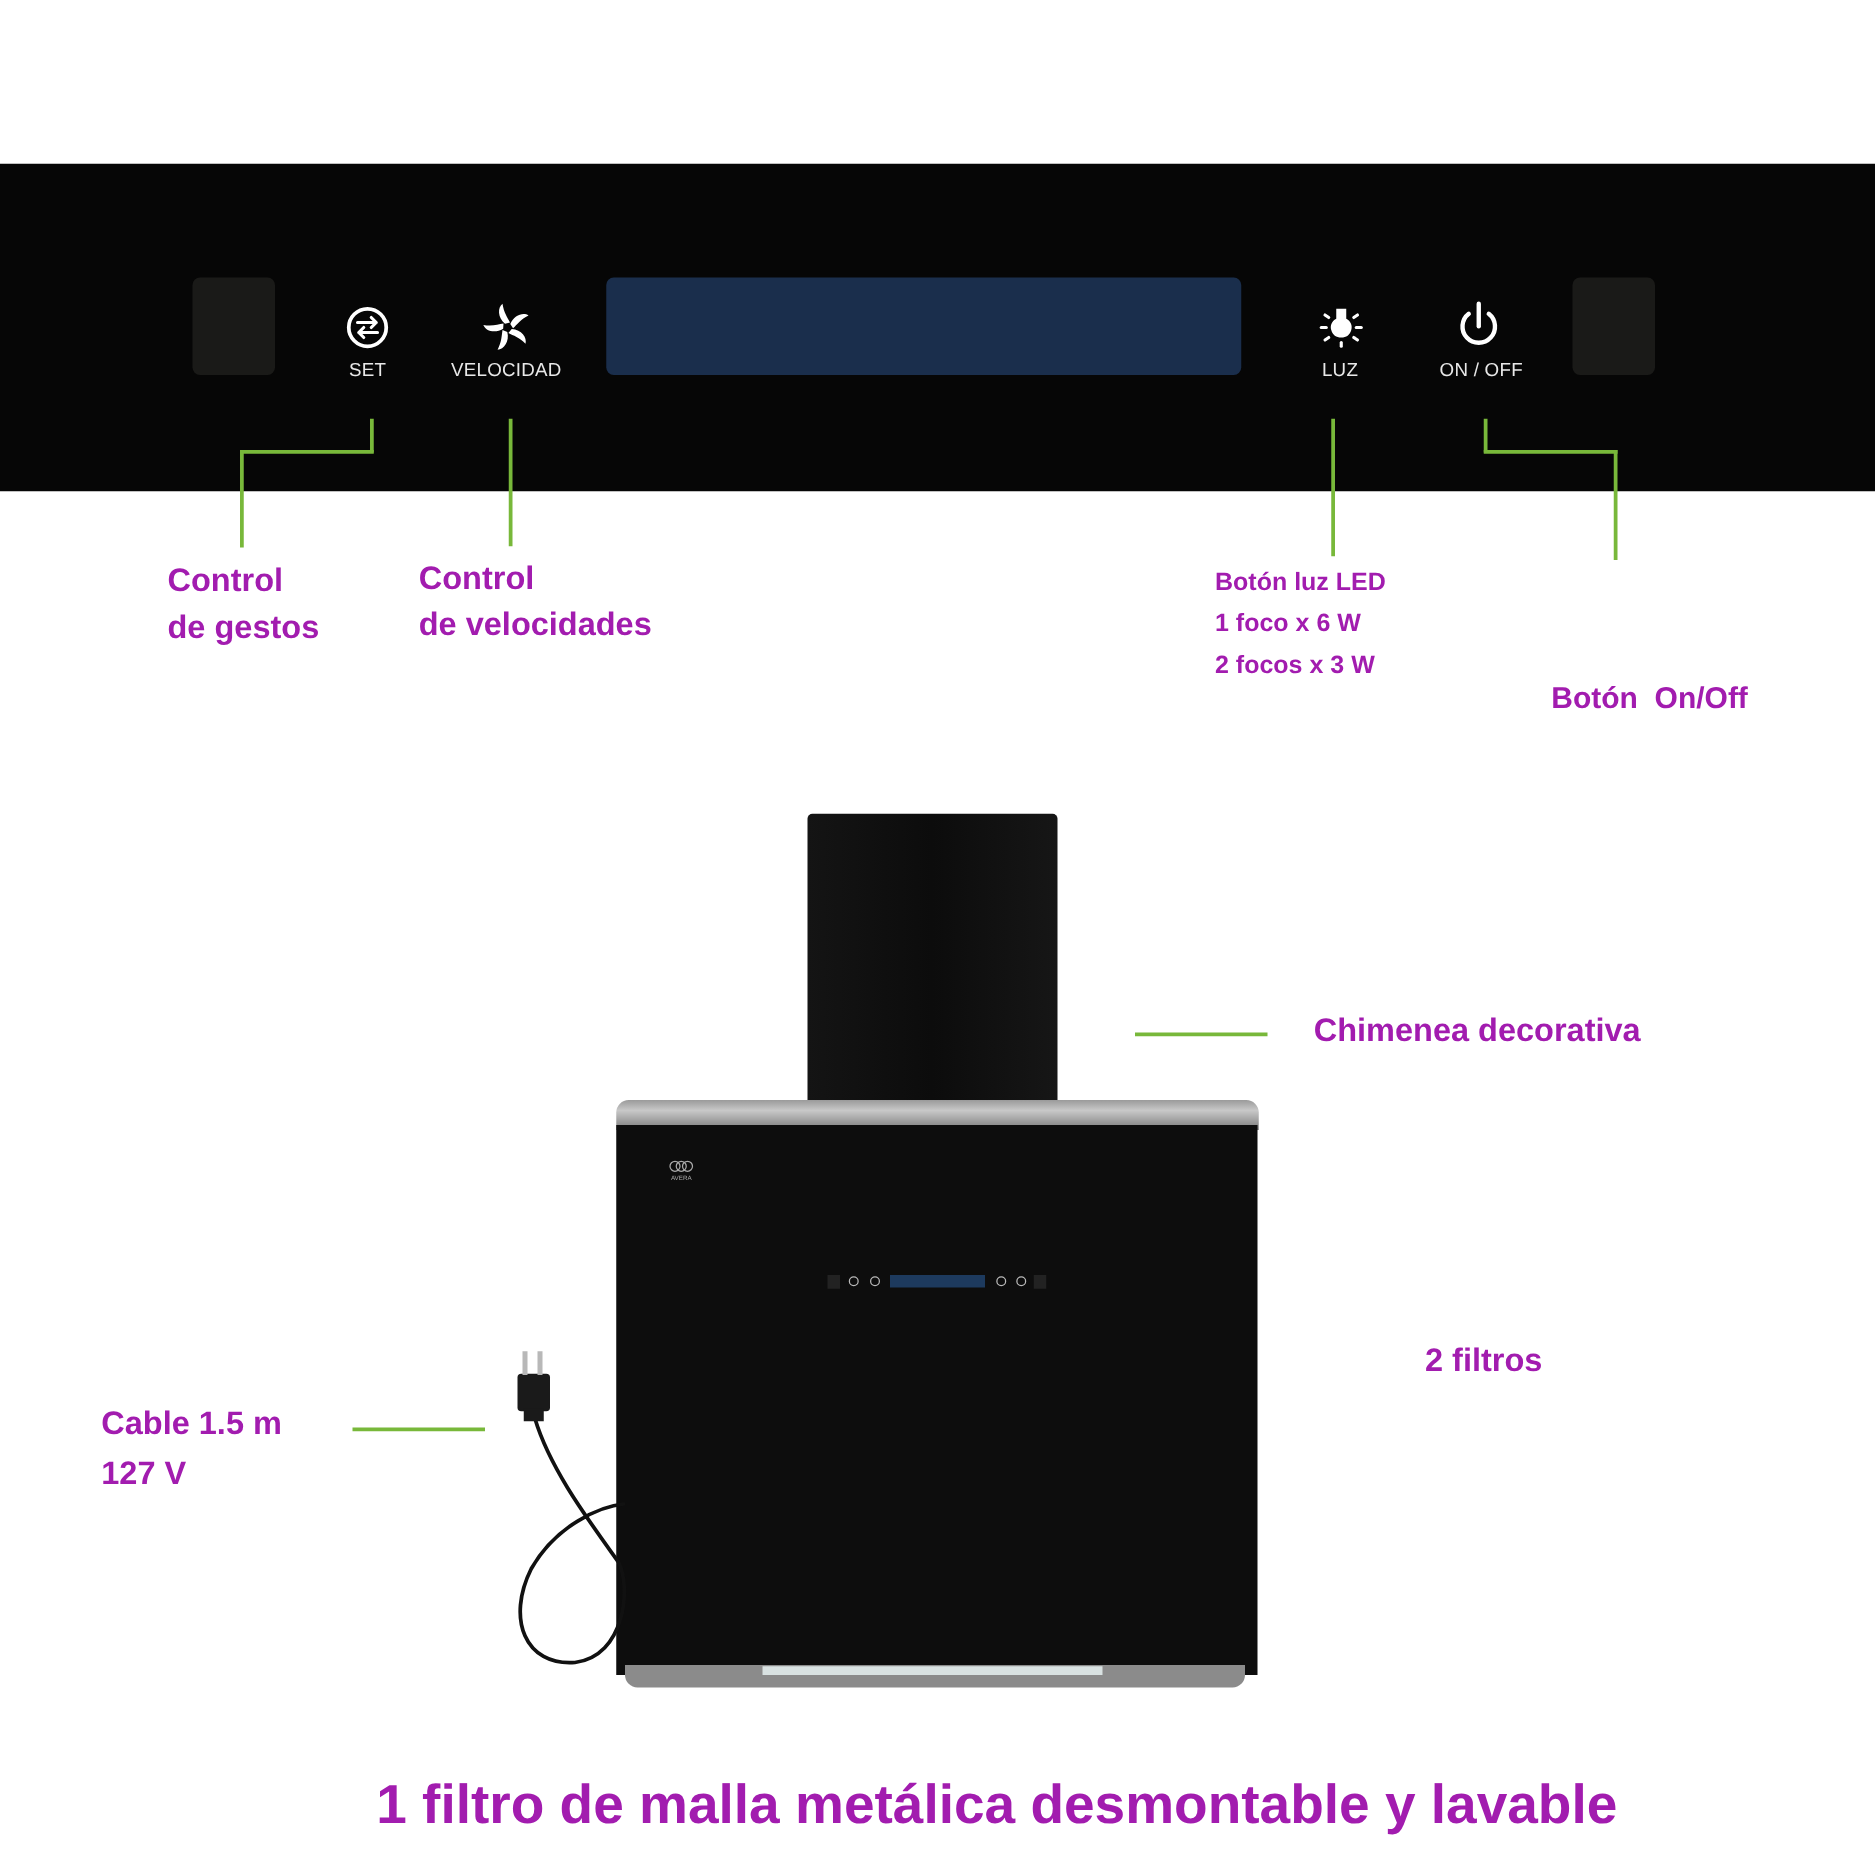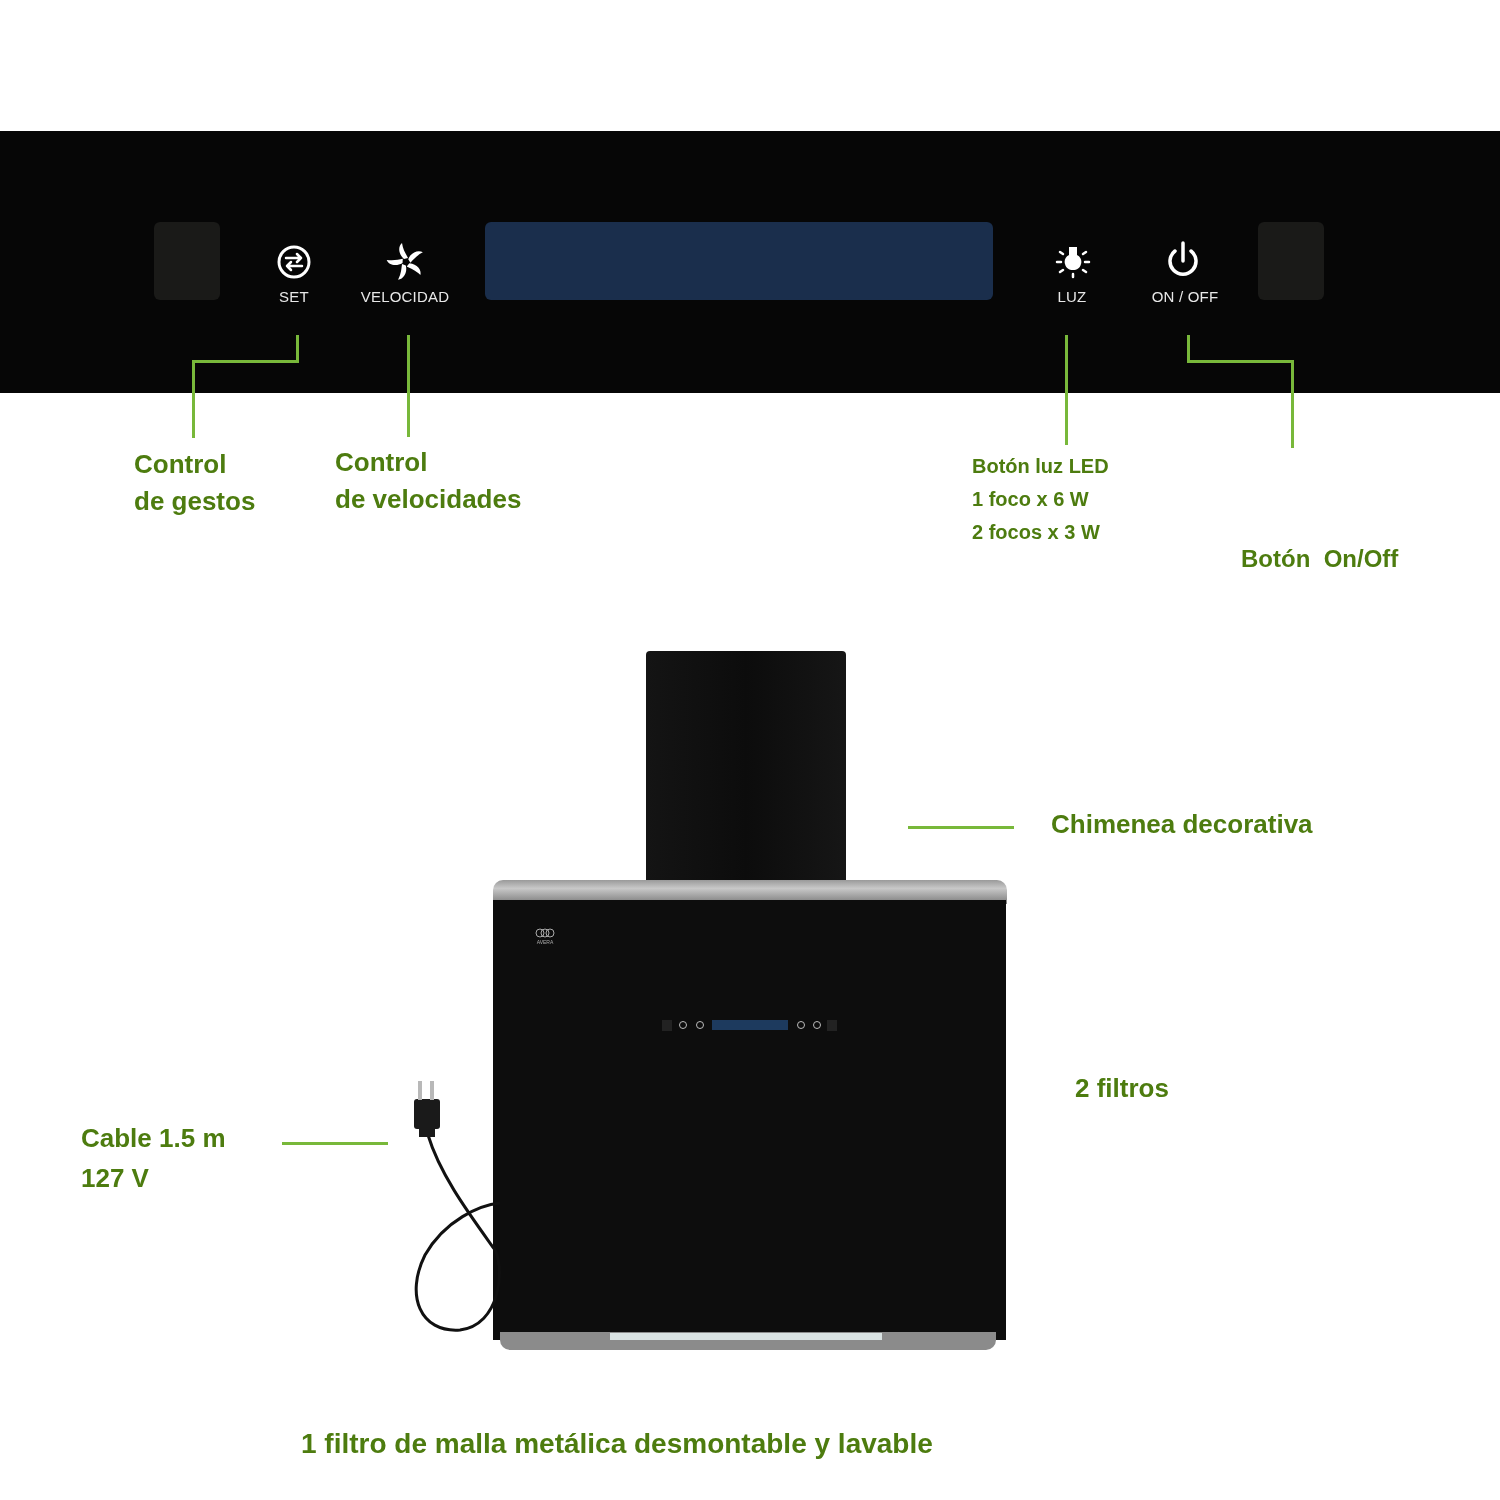--- a/index.html
+++ b/index.html
@@ -27,21 +27,21 @@
   .ctrl-label {
     position: absolute; color: #e8e8e8; font-size: 15px; letter-spacing: 0.2px;
     white-space: nowrap; transform: translateX(-50%);
   }
 
   
   .gl { position: absolute; background: #78b83a; }
 
   
   .callout {
-    position: absolute; color: #4d7c0f; font-weight: bold; font-size: 26px;
+    position: absolute; color: #a21caf; font-weight: bold; font-size: 26px;
     line-height: 37px; white-space: nowrap;
   }
   .callout.big { font-size: 26px; line-height: 40px; }
   .callout span { display: block; }
 
   
   .chimney {
     position: absolute; left: 646px; top: 651px; width: 200px; height: 230px;
     background: linear-gradient(90deg, #141414 0%, #0c0c0c 50%, #161616 100%);
     border-radius: 4px 4px 0 0;
@@ -181,22 +181,22 @@
   <rect x="18" y="6" width="4" height="19" fill="#b8b8b8"></rect>
   <rect x="30" y="6" width="4" height="19" fill="#b8b8b8"></rect>
 </svg>
 
 <div class="gl" style="left:908px; top:826px; width:106px; height:3px;"></div>
 <div class="gl" style="left:282px; top:1142px; width:106px; height:3px;"></div>
 
 <div class="callout big" style="left:1051px; top:804px;">
   <span>Chimenea decorativa</span>
 </div>
-<div class="callout big" style="left:1075px; top:1068px;">
+<div class="callout big" style="left:1140px; top:1068px;">
   <span>2 filtros</span>
 </div>
 <div class="callout big" style="left:81px; top:1118px;">
   <span>Cable 1.5 m</span>
   <span>127 V</span>
 </div>
-<div class="callout" style="left:301px; top:1422px; font-size:28px; line-height:44px;">
+<div class="callout" style="left:301px; top:1422px; font-size:44px; line-height:44px;">
   <span>1 filtro de malla metálica desmontable y lavable</span>
 </div>
 
 </body></html>

